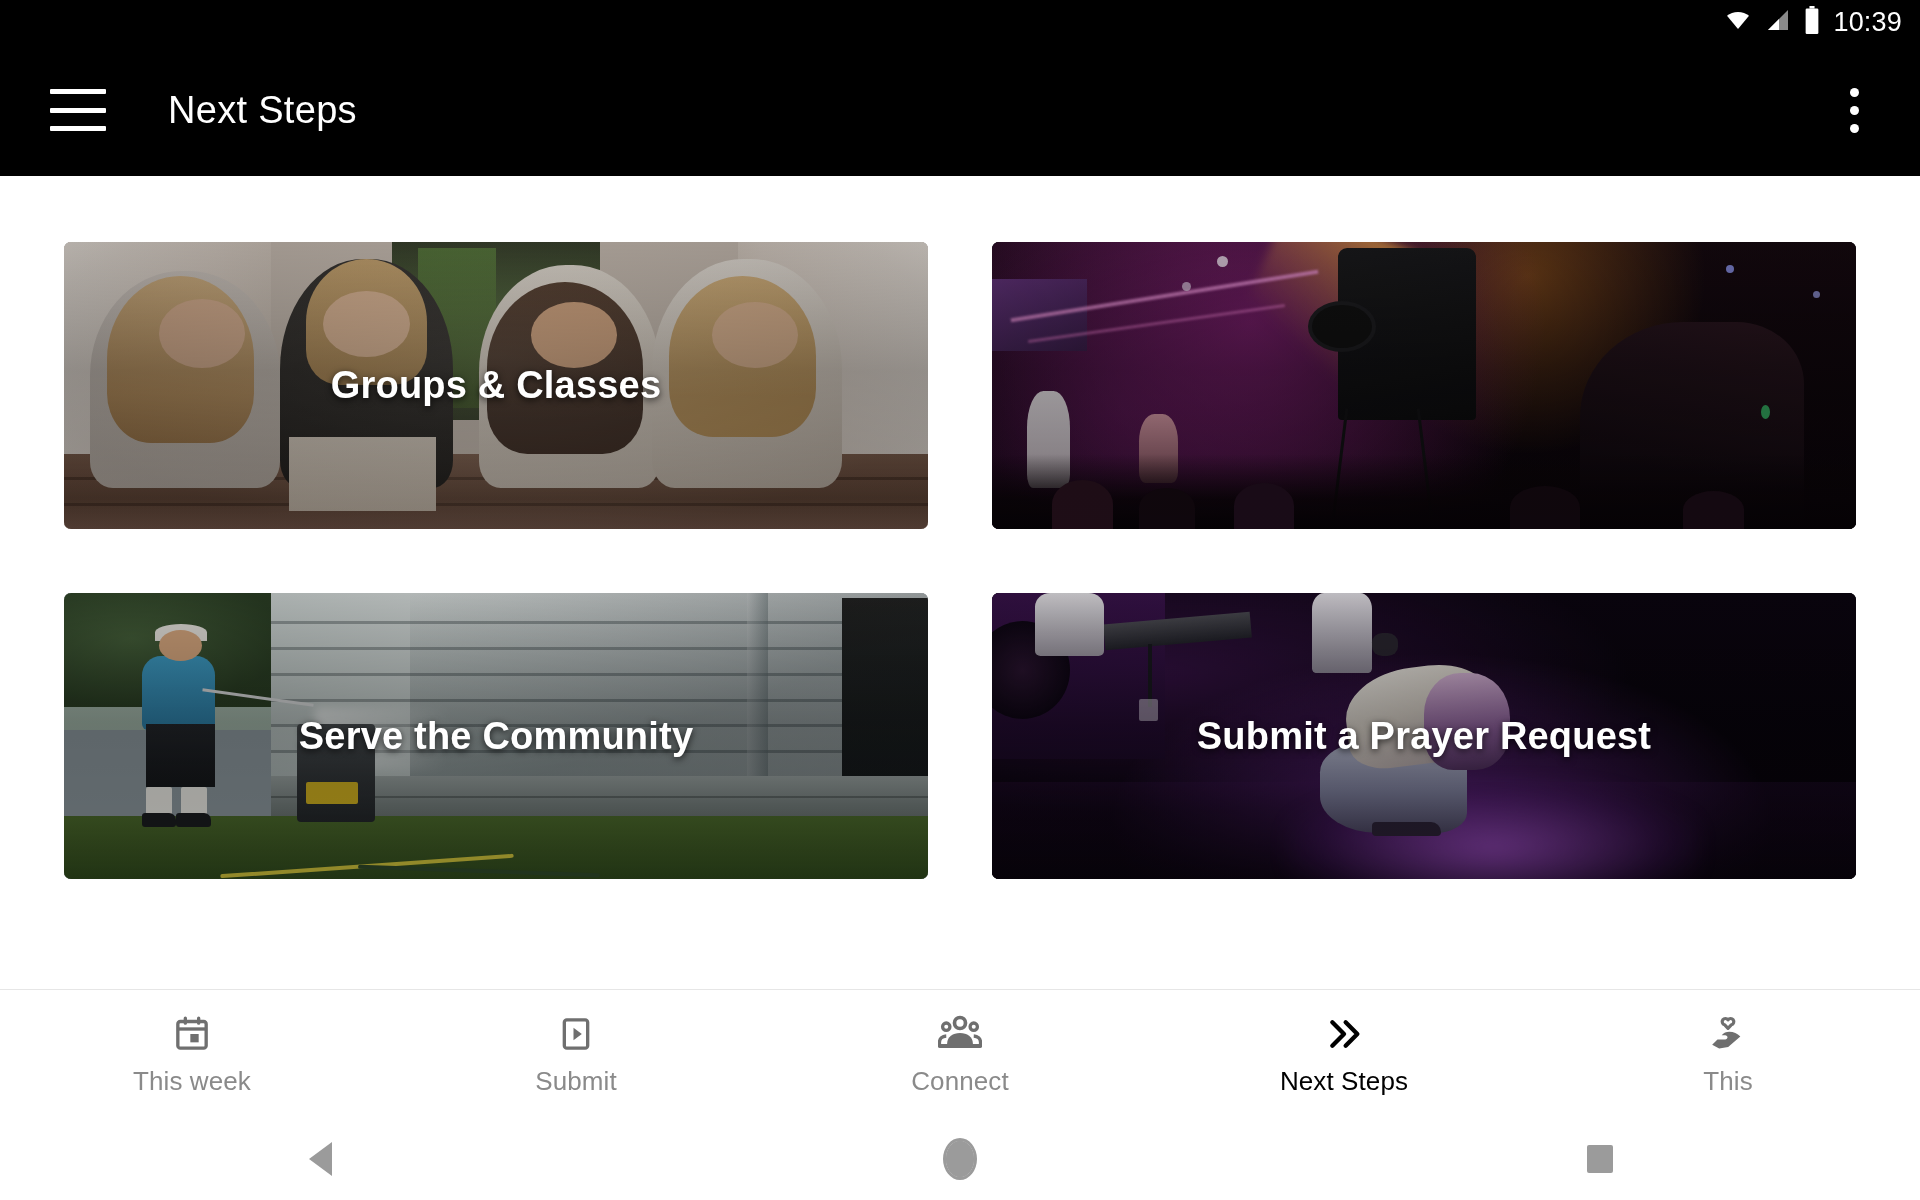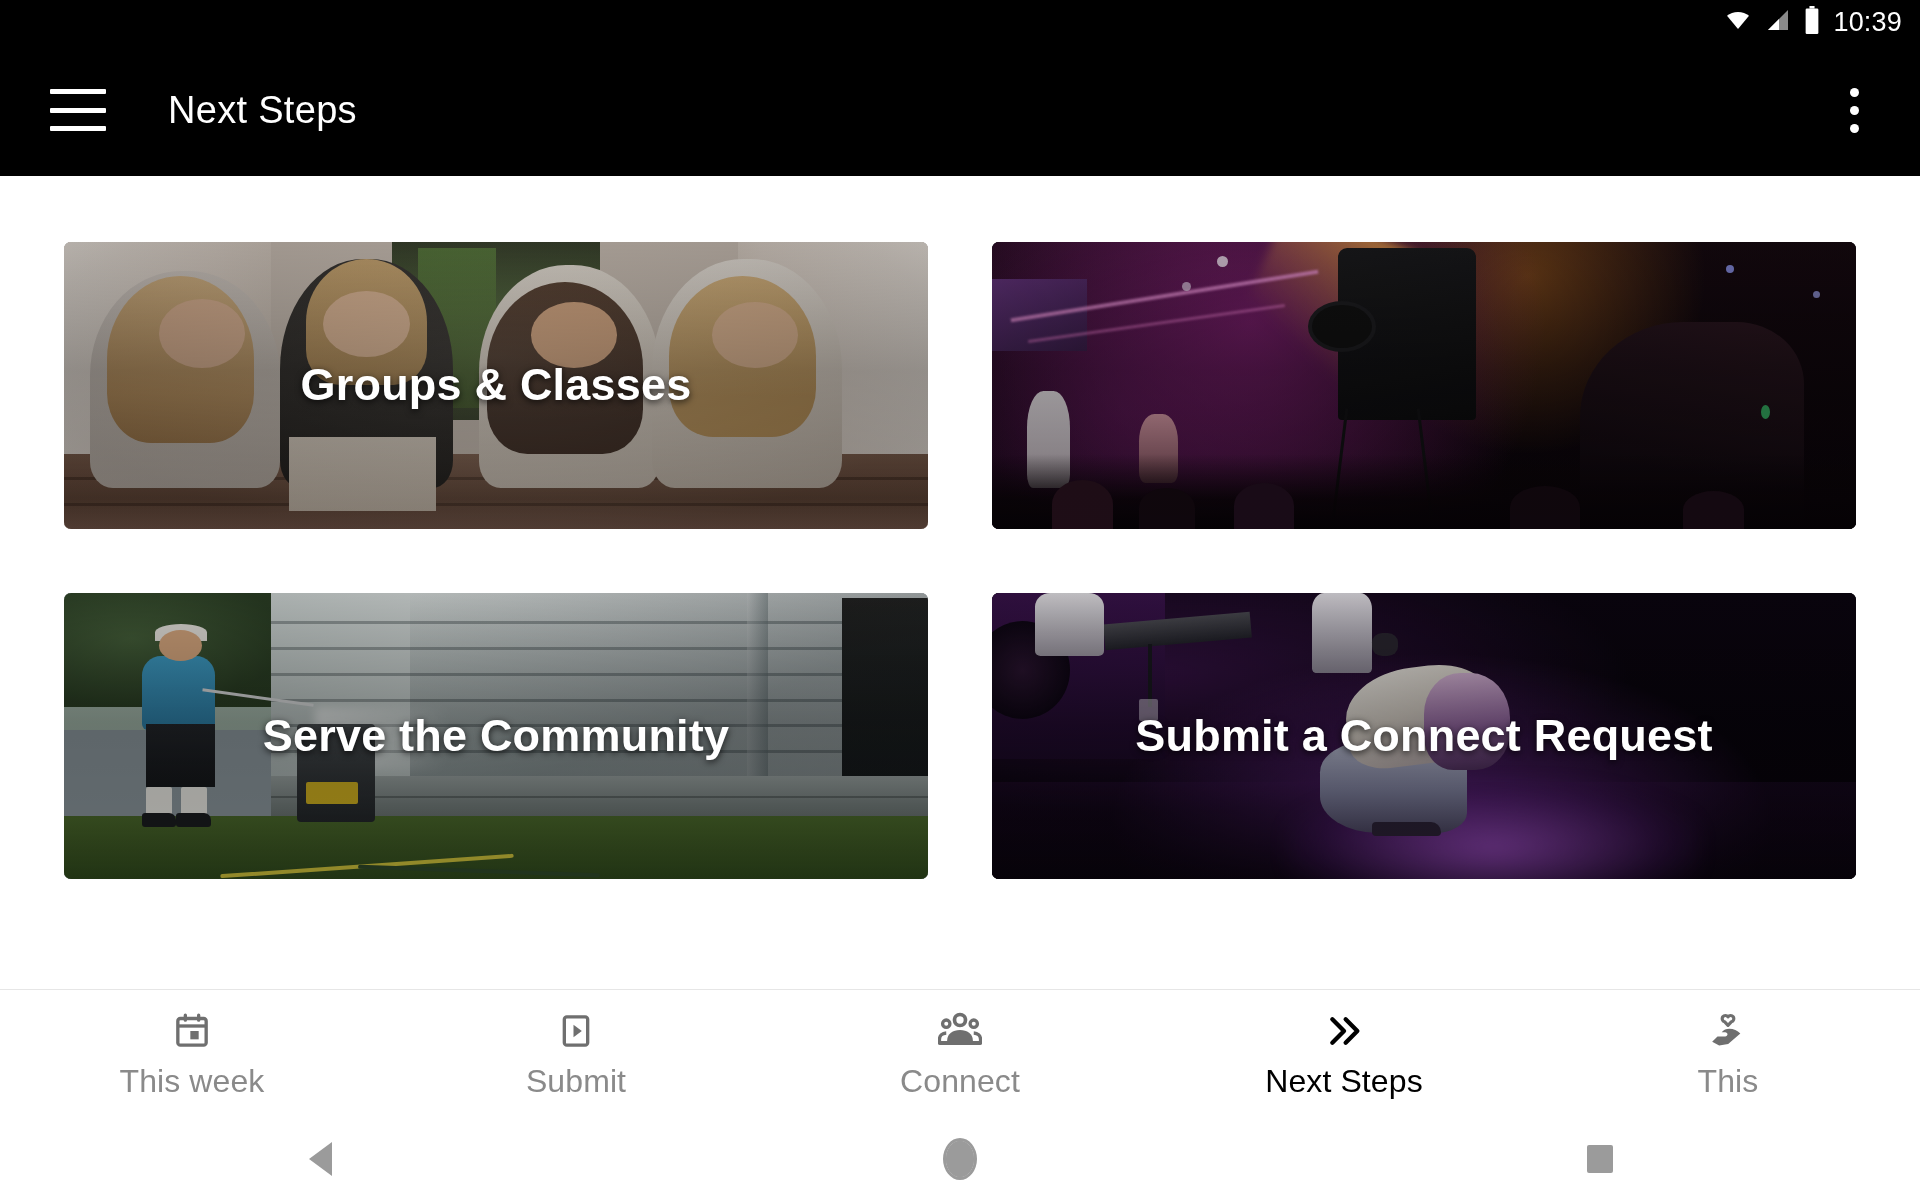--- a/index.html
+++ b/index.html
@@ -56,21 +56,21 @@
     background:#2b2b2b;
   }
   .card-photo { position:absolute; inset:0; overflow:hidden; }
   .card-photo > * { position:absolute; }
   .card-shade {
     position:absolute; inset:0;
     background:linear-gradient(180deg, rgba(0,0,0,.18) 0%, rgba(0,0,0,.34) 45%, rgba(0,0,0,.30) 100%);
   }
   .card-title {
     position:absolute; left:0; right:0; top:50%; transform:translateY(-50%);
-    text-align:center; color:#fff; font-size:45px; font-weight:bold;
+    text-align:center; color:#fff; font-size:38px; font-weight:bold;
     letter-spacing:.2px; text-shadow:0 2px 7px rgba(0,0,0,.75);
     padding:0 18px;
   }
 
   
   .ph-groups { background:#cdc3ba; }
   .ph-groups .wall-l { left:0; top:0; width:24%; height:100%;
     background:linear-gradient(100deg,#efeae4 0%,#ded5cd 60%,#cfc5bb 100%); }
   .ph-groups .wall-r { right:0; top:0; width:22%; height:100%;
     background:linear-gradient(260deg,#f2ede7 0%,#e0d7cf 70%,#cec4ba 100%); }
@@ -281,21 +281,21 @@
   .tabbar {
     position:absolute; top:989px; left:0; width:1920px; height:128px;
     background:#fff; border-top:1px solid #e6e6e6;
     display:flex; align-items:center;
   }
   .tab {
     flex:1; height:100%; display:flex; flex-direction:column;
     align-items:center; justify-content:center; gap:9px; cursor:pointer;
   }
   .tab .ticon { height:46px; display:flex; align-items:center; justify-content:center; }
-  .tab .tlabel { font-size:32px; color:#8a8a8a; letter-spacing:.1px; }
+  .tab .tlabel { font-size:26px; color:#8a8a8a; letter-spacing:.1px; }
   .tab.active .tlabel { color:#000; }
 
   
   .navbar {
     position:absolute; top:1117px; left:0; width:1920px; height:83px;
     background:#fff; display:flex; align-items:center;
   }
   .nav-btn { flex:1; display:flex; align-items:center; justify-content:center; cursor:pointer; }
   .nav-back {
     width:0; height:0; border-top:17px solid transparent;
@@ -459,21 +459,21 @@
             <div class="mic"></div>
           <div class="bottle"></div>
           <div class="floor"></div>
           <div class="spot"></div>
           <div class="legs"></div>
             <div class="body"></div>
             <div class="hair"></div>
           <div class="shoe"></div>
         </div>
         <div class="card-shade"></div>
-        <div class="card-title">Submit a Connect Request</div>
+        <div class="card-title">Submit a Prayer Request</div>
       </div>
 
     </div>
   </div>
 
   <div class="tabbar">
 
     <div class="tab">
       <span class="ticon">
         <svg width="40" height="40" viewBox="0 0 24 24">

